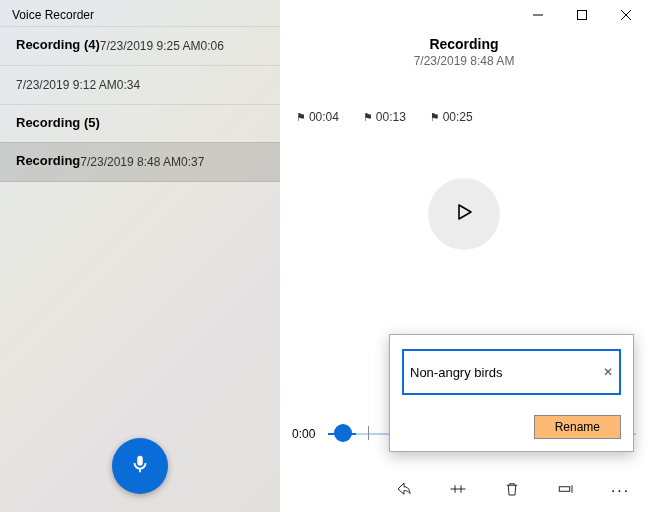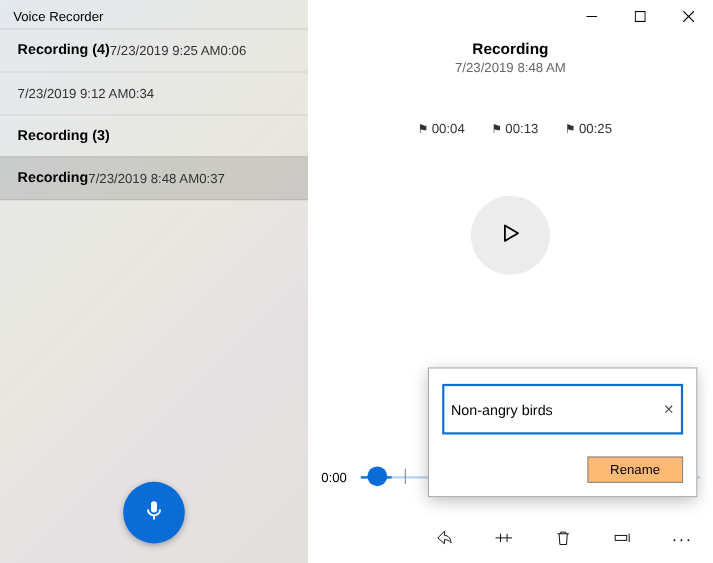--- a/index.html
+++ b/index.html
@@ -24,21 +24,21 @@
   
   .main { flex:1; height:100%; background:#fff; display:flex; flex-direction:column; position:relative; }
   .titlebar { height:30px; display:flex; justify-content:flex-end; align-items:center; }
   .titlebar .tb-btn { width:44px; height:30px; display:flex; align-items:center; justify-content:center; color:#000; }
   .titlebar .tb-btn svg { width:10px; height:10px; stroke:#000; stroke-width:1; fill:none; }
 
   .header { text-align:center; margin-top:6px; }
   .header .rtitle { font-size:14px; font-weight:600; }
   .header .rtime { font-size:12px; color:#666; margin-top:2px; }
 
-  .markers { text-align:center; margin-top:42px; font-size:12px; color:#333; }
+  .markers { text-align:left; margin-top:42px; font-size:12px; color:#333; }
   .markers span { margin:0 8px; }
   .markers .flag { font-size:11px; margin-right:3px; }
 
   .play-btn { width:72px; height:72px; border-radius:50%; background:#ececec; margin:54px auto 0; display:flex; align-items:center; justify-content:center; }
   .play-btn svg { width:24px; height:24px; }
 
   .timeline-wrap { position:absolute; left:0; right:0; bottom:68px; padding:0 12px 0 48px; }
   .timeline { position:relative; height:20px; }
   .track-line { position:absolute; top:9px; left:0; right:0; height:2px; background:#0a6cd6; opacity:0.3; }
   .track-line.seg { left:0; width:28px; background:#0a6cd6; opacity:1; height:2px; }
@@ -72,21 +72,21 @@
           <span class="item-dur">0:06</span>
         </div>
       </div>
       <div class="item">
   <div class="item-sub">
           <span>7/23/2019 9:12 AM</span>
           <span class="item-dur">0:34</span>
         </div>
       </div>
       <div class="item">
-        <div class="item-title">Recording (3)</div>
+        <div class="item-title">Recording (5)</div>
       </div>
       <div class="item selected">
         <div class="item-title">Recording</div>
   <div class="item-sub">
           <span>7/23/2019 8:48 AM</span>
           <span class="item-dur">0:37</span>
         </div>
       </div>
     </div>
   <div class="record-btn">

